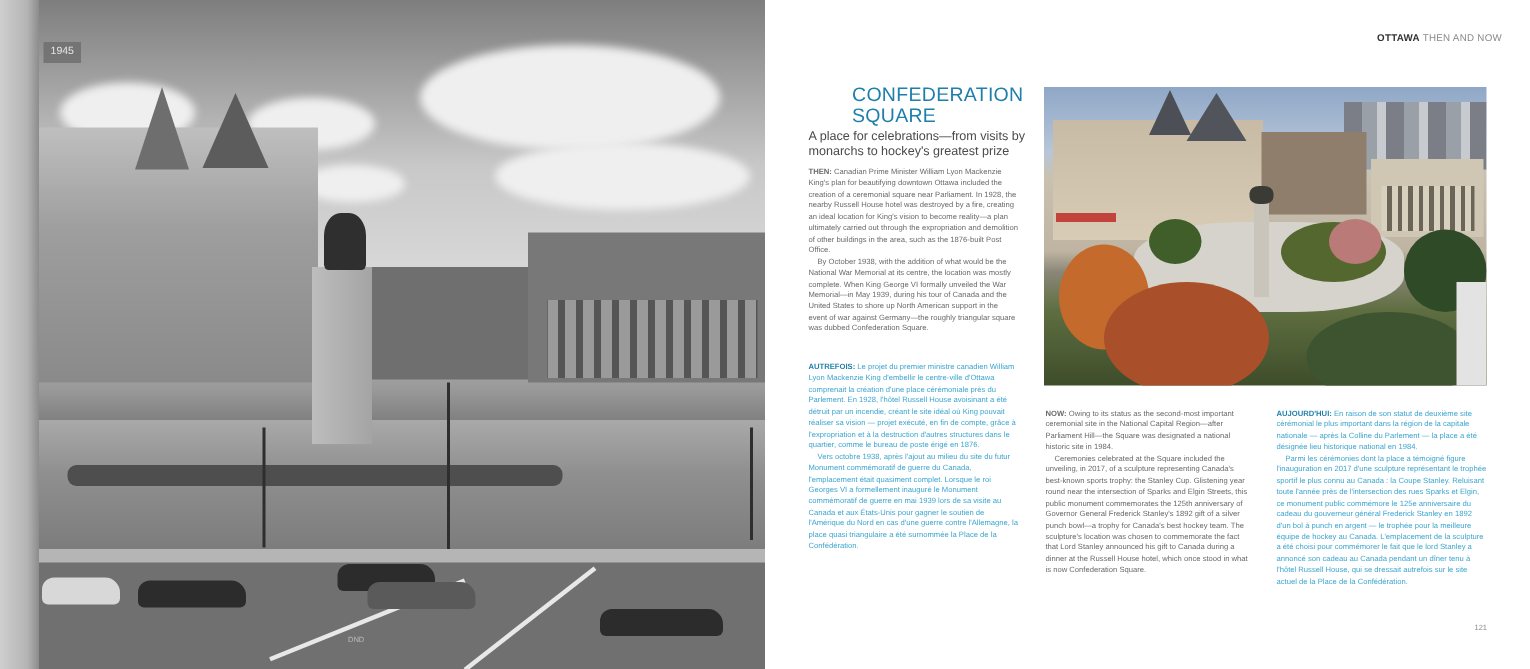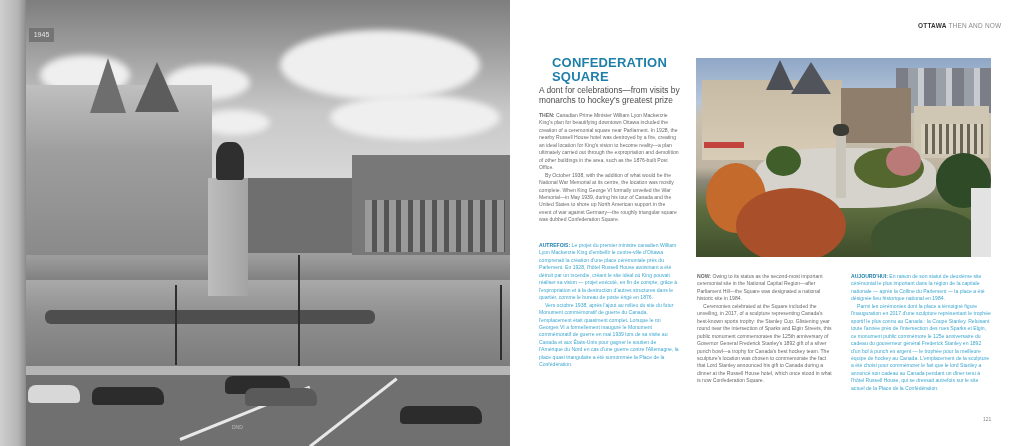--- a/index.html
+++ b/index.html
@@ -47,22 +47,22 @@
     background: rgba(110,110,110,0.85); color: #e6e6e6;
     font-size: 7px; line-height: 14px; text-align: center;
   }
   .photo-credit { position: absolute; left: 232px; top: 424px; font-size: 5px; color: rgba(230,230,230,0.6); }
 
   
   .running-head { position: absolute; left: 918px; top: 22px; font-size: 6.5px; letter-spacing: 0.2px; color: #8a8a8a; }
   .running-head b { color: #333; font-weight: bold; }
 
   .article-title {
-    position: absolute; left: 552px; top: 56px; width: 150px;
-    font-size: 13px; line-height: 14px; font-weight: bold; color: #1f7fab; letter-spacing: 0.2px;
+    position: absolute; left: 568px; top: 56px; width: 150px;
+    font-size: 13px; line-height: 14px; font-weight: normal; color: #1f7fab; letter-spacing: 0.2px;
   }
   .article-subtitle {
     position: absolute; left: 539px; top: 85px; width: 150px;
     font-size: 8.4px; line-height: 10.4px; color: #4b4b4b;
   }
 
   .col { position: absolute; font-size: 5.1px; line-height: 7.45px; color: #6a6a6a; text-align: left; }
   .col p { text-indent: 0; }
   .col p + p { text-indent: 6px; }
   .col .lead { font-weight: bold; color: #6a6a6a; }
@@ -139,21 +139,21 @@
 
 <div class="running-head">
   <b>OTTAWA</b>
   <span>THEN AND NOW</span>
 </div>
 
 <h1 class="article-title">
   <span>CONFEDERATION</span><br>
   <span>SQUARE</span>
 </h1>
-<div class="article-subtitle">A dont for celebrations—from visits by monarchs to hockey's greatest prize</div>
+<div class="article-subtitle">A place for celebrations—from visits by monarchs to hockey's greatest prize</div>
 
 <div class="col col-then">
   <p><span class="lead">THEN:</span><span> Canadian Prime Minister William Lyon Mackenzie King's plan for beautifying downtown Ottawa included the creation of a ceremonial square near Parliament. In 1928, the nearby Russell House hotel was destroyed by a fire, creating an ideal location for King's vision to become reality—a plan ultimately carried out through the expropriation and demolition of other buildings in the area, such as the 1876-built Post Office.</span></p>
   <p>By October 1938, with the addition of what would be the National War Memorial at its centre, the location was mostly complete. When King George VI formally unveiled the War Memorial—in May 1939, during his tour of Canada and the United States to shore up North American support in the event of war against Germany—the roughly triangular square was dubbed Confederation Square.</p>
 </div>
 
 <div class="col col-then-fr fr">
   <p><span class="lead">AUTREFOIS:</span><span> Le projet du premier ministre canadien William Lyon Mackenzie King d'embellir le centre-ville d'Ottawa comprenait la création d'une place cérémoniale près du Parlement. En 1928, l'hôtel Russell House avoisinant a été détruit par un incendie, créant le site idéal où King pouvait réaliser sa vision — projet exécuté, en fin de compte, grâce à l'expropriation et à la destruction d'autres structures dans le quartier, comme le bureau de poste érigé en 1876.</span></p>
   <p>Vers octobre 1938, après l'ajout au milieu du site du futur Monument commémoratif de guerre du Canada, l'emplacement était quasiment complet. Lorsque le roi Georges VI a formellement inauguré le Monument commémoratif de guerre en mai 1939 lors de sa visite au Canada et aux États-Unis pour gagner le soutien de l'Amérique du Nord en cas d'une guerre contre l'Allemagne, la place quasi triangulaire a été surnommée la Place de la Confédération.</p>
 </div>

